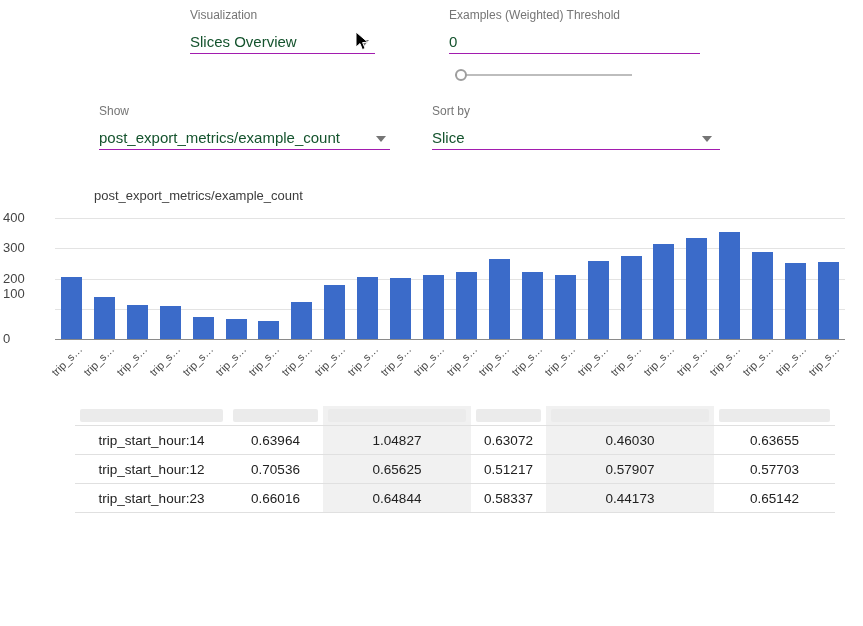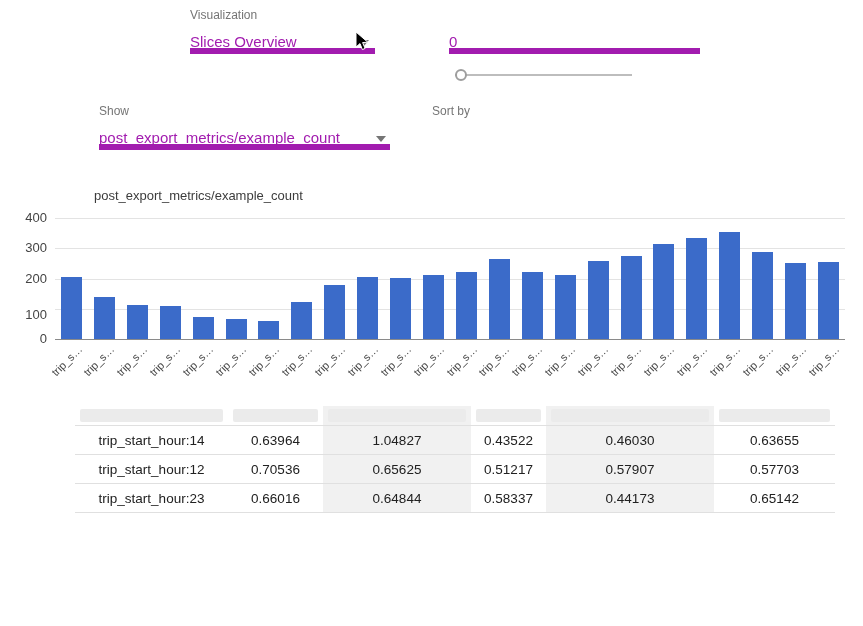--- a/index.html
+++ b/index.html
@@ -4,43 +4,43 @@
 <style>
   * { box-sizing: border-box; }
   html, body { margin: 0; padding: 0; background: #fff; }
   .stage {
     position: relative; width: 863px; height: 626px; overflow: hidden;
     background: #fff; font-family: "Liberation Sans", sans-serif; color: #212121;
   }
   
   .ctl-label { position: absolute; font-size: 12px; color: #757575; }
   .select, .text-input {
-    position: absolute; height: 24px; line-height: 24px; font-size: 15px; color: #a21caf;
-    border-bottom: 6px solid #a21caf; cursor: pointer; background: transparent;
+    position: absolute; height: 24px; line-height: 24px; font-size: 15px; color: #14532d;
+    border-bottom: 1px solid #a21caf; cursor: pointer; background: transparent;
   }
   .caret {
     position: absolute; top: 10px; width: 0; height: 0;
     border-left: 5px solid transparent; border-right: 5px solid transparent;
     border-top: 6px solid #757575;
   }
   .cursor-icon { position: absolute; z-index: 9; }
   
   .slider { position: absolute; height: 12px; }
   .slider .track { position: absolute; left: 0; right: 0; top: 5px; height: 2px; background: #bdbdbd; }
   .slider .knob {
     position: absolute; left: 0; top: 0; width: 12px; height: 12px; border-radius: 50%;
     background: #fff; border: 2px solid #9e9e9e; cursor: pointer;
   }
   
   .legend { position: absolute; left: 62px; top: 188px; font-size: 13px; color: #3c3c3c; }
   .legend .swatch { display: inline-block; width: 24px; height: 12px; vertical-align: -1px; margin-right: 8px; }
   .plot { position: absolute; left: 55px; top: 218px; width: 790px; height: 121px; }
   .gridline { position: absolute; left: 0; right: 0; height: 1px; background: #e3e3e3; }
   .gridline.baseline { background: #8a8a8a; }
-  .ytick { position: absolute; left: -52px; width: 44px; text-align: right; font-size: 13px; color: #444; margin-top: -8px; }
+  .ytick { position: absolute; left: -52px; width: 44px; text-align: left; font-size: 13px; color: #444; margin-top: -8px; }
   .bar { position: absolute; bottom: 0; }
   .xanchor { position: absolute; top: 123px; width: 0; height: 0; }
   .xlabel {
     position: absolute; right: -4px; top: 2px; white-space: nowrap;
     font-size: 11px; color: #444; transform-origin: 100% 0; transform: rotate(-45deg);
   }
   
   .metrics-table {
     position: absolute; left: 75px; top: 406px; width: 760px;
     border-collapse: collapse; table-layout: fixed; font-size: 13px;
@@ -66,48 +66,53 @@
 
   <div class="ctl-label" style="left:190px; top:8px;">Visualization</div>
   <div class="select" style="left:190px; top:30px; width:185px;">
     <span>Slices Overview</span>
     <span class="caret" style="right:6px;"></span>
   </div>
   <svg class="cursor-icon" style="left:355px; top:31px;" width="15" height="21" viewBox="0 0 15 21">
     <polygon points="1,1 1,16 5,12.6 7.4,18.6 10.1,17.4 7.6,11.6 12.8,11.2" fill="#000" stroke="#fff" stroke-width="1"></polygon>
   </svg>
 
+  <div class="ctl-label" style="left:449px; top:8px;">Examples (Weighted) Threshold</div>
   <div class="text-input" style="left:449px; top:30px; width:251px; cursor:text;">
     <span>0</span>
   </div>
   <div class="slider" style="left:455px; top:69px; width:177px;">
     <div class="track"></div>
     <div class="knob"></div>
   </div>
 
   <div class="ctl-label" style="left:99px; top:104px;">Show</div>
   <div class="select" style="left:99px; top:126px; width:291px;">
     <span>post_export_metrics/example_count</span>
     <span class="caret" style="right:4px;"></span>
   </div>
 
   <div class="ctl-label" style="left:432px; top:104px;">Sort by</div>
+  <div class="select" style="left:432px; top:126px; width:288px;">
+    <span>Slice</span>
+    <span class="caret" style="right:8px;"></span>
+  </div>
 
   <div class="legend">
     <span class="swatch"></span><span>post_export_metrics/example_count</span>
   </div>
   <div class="plot">
       <div class="gridline" style="top: 0px;"></div>
       <div class="ytick" style="top: 0px;">400</div>
       <div class="gridline" style="top: 30.25px;"></div>
       <div class="ytick" style="top: 30.25px;">300</div>
       <div class="gridline" style="top: 60.5px;"></div>
       <div class="ytick" style="top: 60.5px;">200</div>
       <div class="gridline" style="top: 90.75px;"></div>
-      <div class="ytick" style="top: 97px;">100</div>
+      <div class="ytick" style="top: 76px;">100</div>
       <div class="gridline baseline" style="top: 121px;"></div>
       <div class="ytick" style="top: 121px;">0</div>
       <div class="bar" style="left: 5.95833px; width: 21px; height: 62.0125px; background: rgb(59, 107, 201);"></div>
       <div class="xanchor" style="left: 16.4583px;">
         <span class="xlabel">trip_s…</span>
       </div>
       <div class="bar" style="left: 38.875px; width: 21px; height: 42.0475px; background: rgb(59, 107, 201);"></div>
       <div class="xanchor" style="left: 49.375px;">
         <span class="xlabel">trip_s…</span>
       </div>
@@ -230,21 +235,21 @@
           <td>
             <div class="filter-box"></div>
           </td>
         </tr>
     </thead>
     <tbody>
         <tr>
           <td>trip_start_hour:14</td>
           <td>0.63964</td>
           <td>1.04827</td>
-          <td>0.43522</td>
+          <td>0.63072</td>
           <td>0.46030</td>
           <td>0.63655</td>
         </tr>
         <tr>
           <td>trip_start_hour:12</td>
           <td>0.70536</td>
           <td>0.65625</td>
           <td>0.51217</td>
           <td>0.57907</td>
           <td>0.57703</td>

